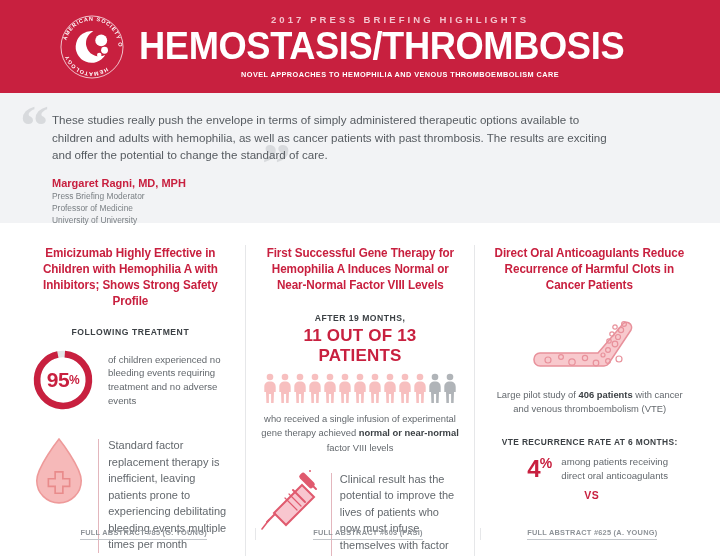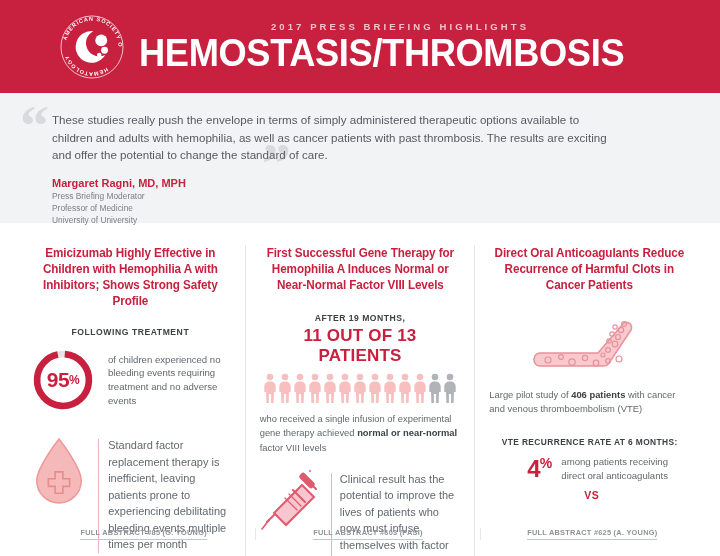--- a/index.html
+++ b/index.html
@@ -149,21 +149,21 @@
     letter-spacing: 0.5px; text-align: center; margin-top: 20px;
   }
   .big-stat {
     color: #C8203F; font-size: 17px; font-weight: bold;
     letter-spacing: 0.2px; text-align: center; margin-top: 3px;
   }
   .people { display: flex; justify-content: center; gap: 1px; margin-top: 7px; }
   .person { width: 14px; height: 30px; }
   .center-text {
     color: #63686D; font-size: 9.4px; line-height: 1.5;
-    margin-top: 9px;
+    text-align: center; margin-top: 9px;
   }
   .center-text b { color: #3C4145; font-weight: bold; }
   .syringe-row { display: flex; align-items: flex-start; gap: 9px; margin-top: 14px; width: 100%; }
   .syringe-icon { width: 62px; height: 74px; flex: 0 0 62px; }
 
   
   .vessel-icon { width: 120px; height: 62px; margin-top: 24px; }
   .rate-label {
     color: #3C4145; font-size: 8.4px; font-weight: bold;
     letter-spacing: 0.4px; text-align: center; margin-top: 20px;
@@ -216,20 +216,21 @@
           </text>
           <path d="M 52 26 A 24 24 0 1 0 70 62 A 17 17 0 1 1 52 26 Z" fill="#ffffff"></path>
           <circle cx="64" cy="40" r="9" fill="#ffffff"></circle>
           <circle cx="69" cy="55" r="5.2" fill="#ffffff"></circle>
           <circle cx="61" cy="62" r="3.4" fill="#ffffff"></circle>
         </svg>
       </div>
       <div class="header-text">
         <div class="kicker">2017 PRESS BRIEFING HIGHLIGHTS</div>
         <div class="main-title">HEMOSTASIS/THROMBOSIS</div>
+        <div class="subtitle">NOVEL APPROACHES TO HEMOPHILIA AND VENOUS THROMBOEMBOLISM CARE</div>
       </div>
     </div>
   </div>
 
   <div class="quote-band">
     <div class="qmark qmark-open">“</div>
     <div class="qmark qmark-close">”</div>
     <div class="quote-text">These studies really push the envelope in terms of simply administered therapeutic options available to children and adults with hemophilia, as well as cancer patients with past thrombosis. The results are exciting and offer the potential to change the standard of care.</div>
     <div class="attrib">
       <div class="attrib-name">Margaret Ragni, MD, MPH</div>

